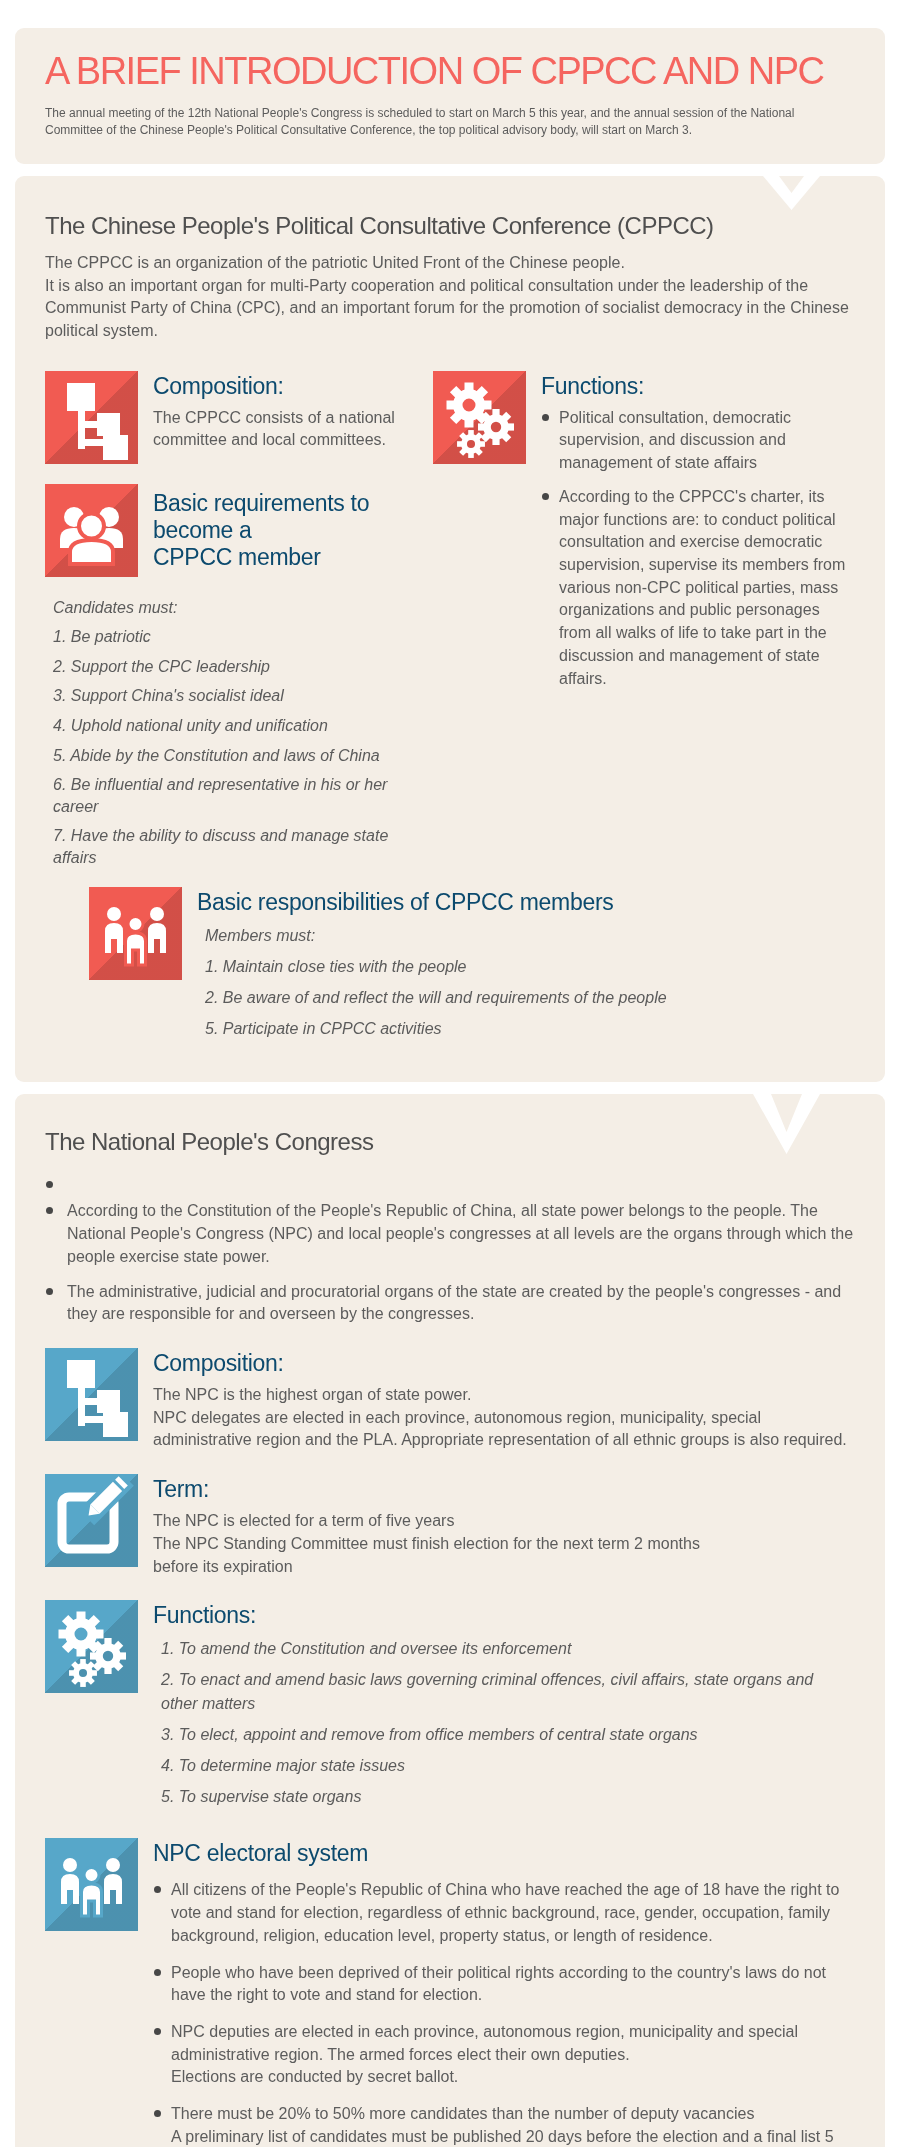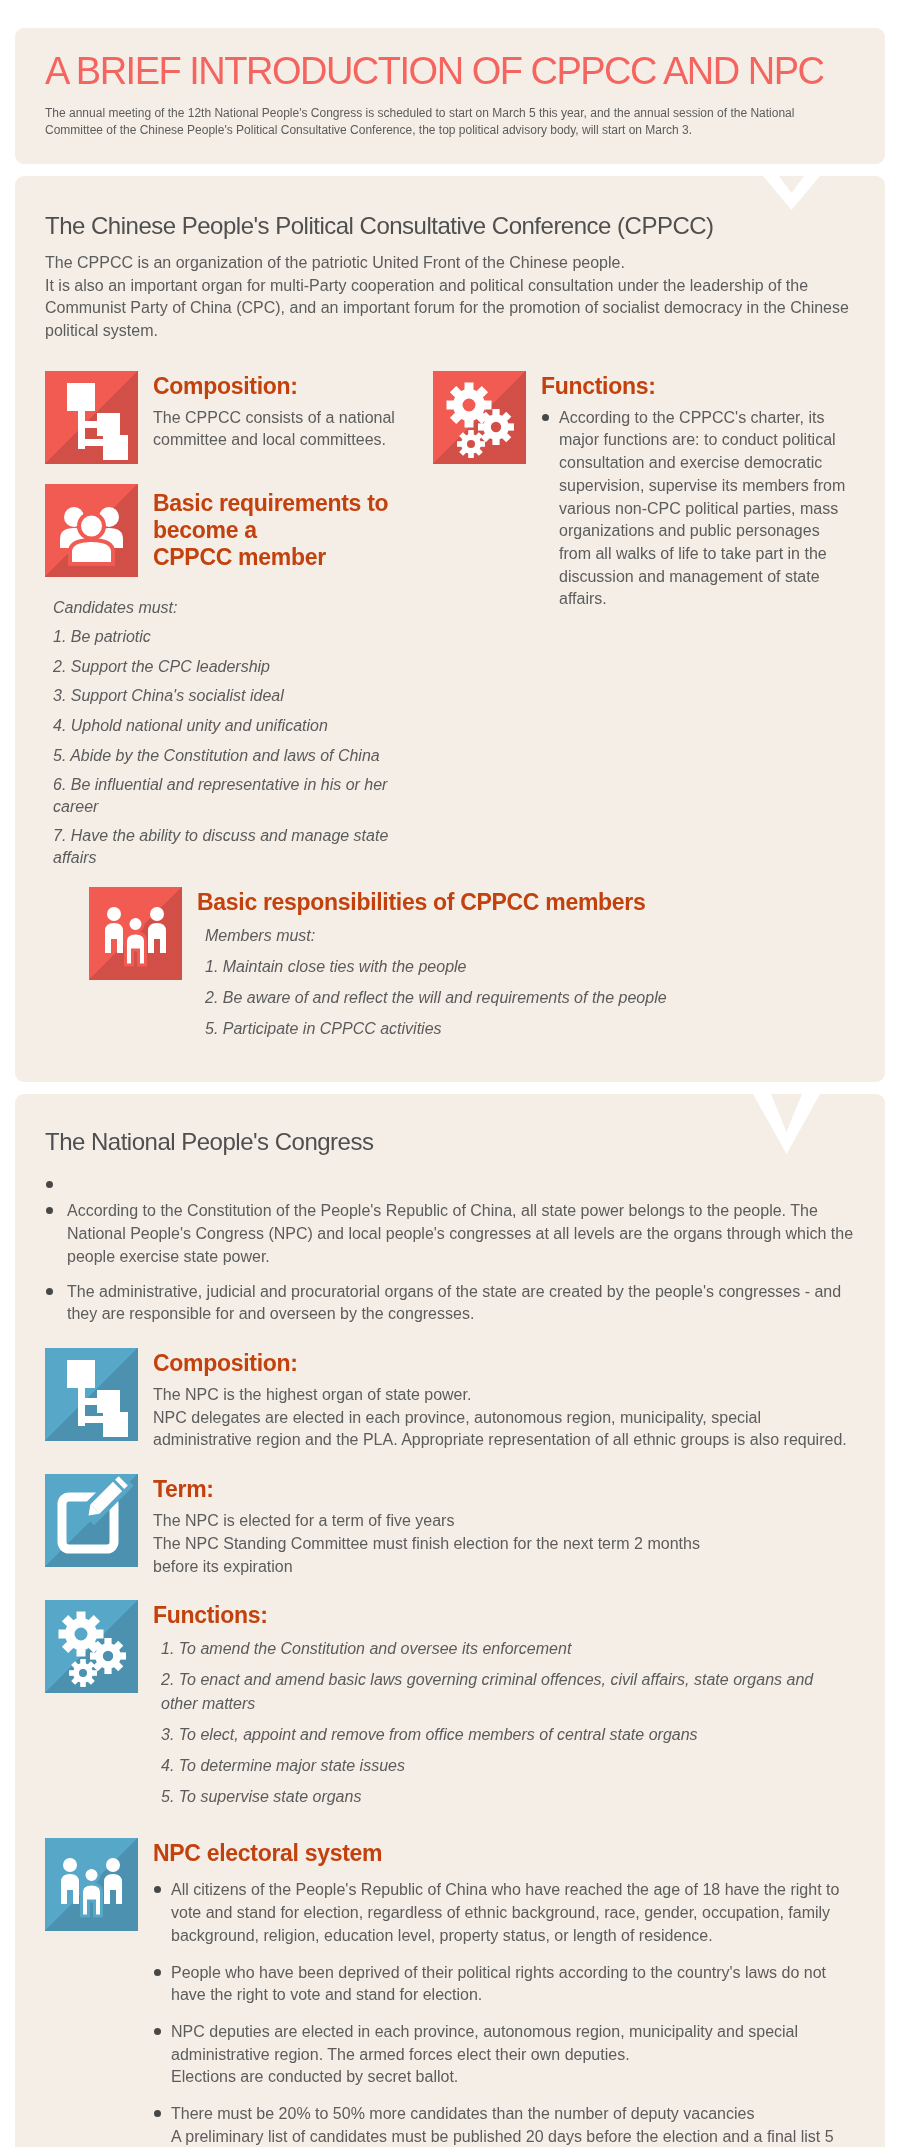--- a/index.html
+++ b/index.html
@@ -39,21 +39,21 @@
   }
   .tile .shade{
     position:absolute;inset:0;
     background:linear-gradient(135deg,rgba(0,0,0,0) 49.6%,rgba(0,0,0,0.13) 50%);
   }
   .tile svg{position:relative;display:block;}
   .tile-red{background:#f15b52;}
   .tile-blue{background:#57a7c9;}
   .fbody{flex:1;min-width:0;padding-top:2px;}
   .sub-heading{
-    margin:0 0 7px 0;font-weight:bold;font-size:23px;letter-spacing:-0.3px;color:#c2410c;
+    margin:0 0 7px 0;font-weight:normal;font-size:23px;letter-spacing:-0.3px;color:#0c4a6e;
   }
   .ftext{font-size:16px;line-height:1.42;color:#5c5c5c;}
   .bullet{display:flex;margin-bottom:11px;}
   .bullet .dot{
     flex:none;width:7px;height:7px;border-radius:50%;background:#474747;
     margin:7px 10px 0 1px;
   }
   .btext{font-size:16px;line-height:1.42;color:#5c5c5c;min-width:0;}
   .plain-list{font-size:16px;line-height:1.35;color:#5b5b5b;}
   .plain-list div{margin:8px;font-style:italic;}
@@ -167,20 +167,24 @@
               </defs>
               <use href="#gearA" transform="translate(36,34)"></use>
               <use href="#gearA" transform="translate(63,56) scale(0.8)"></use>
               <use href="#gearA" transform="translate(38,73) scale(0.62)"></use>
             </svg>
           </div>
           <div class="fbody">
             <h3 class="sub-heading">Functions:</h3>
             <div class="bullet">
               <span class="dot"></span>
+              <div class="btext pre">Political consultation, democratic supervision, and discussion and management of state affairs</div>
+            </div>
+            <div class="bullet">
+              <span class="dot"></span>
               <div class="btext pre">According to the CPPCC's charter, its major functions are: to conduct political consultation and exercise democratic supervision, supervise its members from various non-CPC political parties, mass organizations and public personages from all walks of life to take part in the discussion and management of state affairs.</div>
             </div>
           </div>
         </div>
       </div>
     </div>
 
     <div class="feature resp">
       <div class="tile tile-red">
         <div class="shade"></div>

